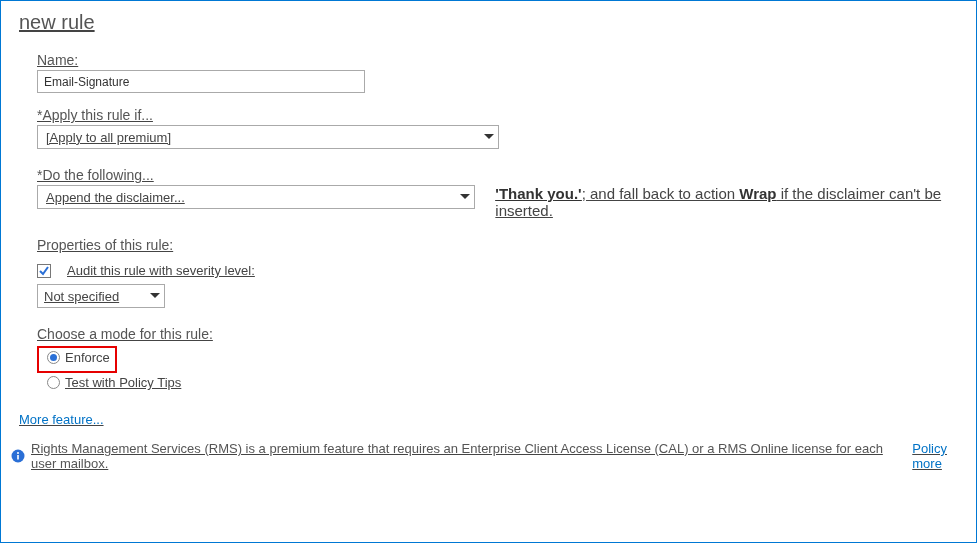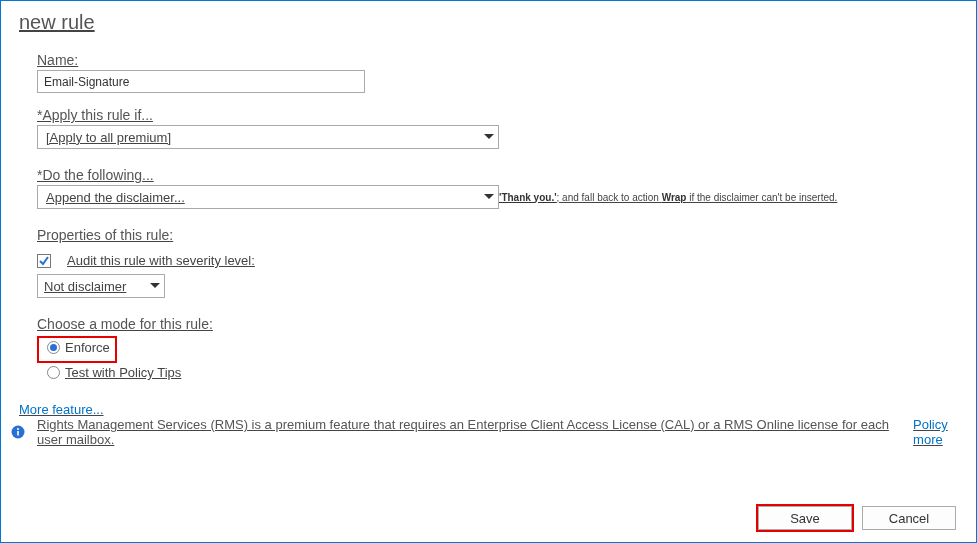--- a/index.html
+++ b/index.html
@@ -50,24 +50,25 @@
     padding: 0 4px 0 8px;
     background: #fff;
     cursor: pointer;
   }
   .select-box.small { width: 128px; padding: 0 4px 0 6px; }
   .select-caret svg { display: block; }
   .block { margin-bottom: 18px; }
   .block.tight { margin-bottom: 14px; }
   .row-with-side {
     display: flex;
-    align-items: center;
+    align-items: flex-start;
+    gap: 20px;
   }
   .side-text {
-    font-size: 10px;
+    font-size: 15px;
     color: #444;
   }
   .side-text .thankyou {
     font-weight: bold;
     text-decoration: underline;
     color: #333;
   }
   .side-text .wrap {
     font-weight: bold;
     text-decoration: underline;
@@ -117,22 +118,23 @@
   .more-options {
     color: #0072c6;
     font-size: 13px;
     padding: 0 0 0 18px;
     cursor: pointer;
     margin-top: 4px;
   }
   .rms-row {
     display: flex;
     align-items: center;
-    gap: 12px;
+    gap: 6px;
     padding: 0 0 0 10px;
+    margin-top: 14px;
     font-size: 13px;
     color: #555;
   }
   .info-icon {
     width: 14px; height: 14px;
     display: inline-flex;
     align-items: center; justify-content: center;
   }
   .learn-more {
     color: #0072c6;
@@ -208,21 +210,21 @@
       <div class="field-label" style="margin-bottom:10px;">Properties of this rule:</div>
       <div class="audit-row">
         <span class="checkbox">
           <svg width="10" height="10" viewBox="0 0 10 10">
               <path d="M1 5 L4 8 L9 1" stroke="#2a6fd6" stroke-width="2" fill="none"></path>
             </svg>
         </span>
         <span>Audit this rule with severity level:</span>
       </div>
       <div class="select-box small">
-        <span>Not disclaimer</span>
+        <span>Not specified</span>
         <span class="select-caret">
           <svg width="10" height="6" viewBox="0 0 10 6">
               <path d="M0 0 L5 5 L10 0 Z" fill="#333"></path>
             </svg>
         </span>
       </div>
     </div>
 
     <div class="block">
       <div class="field-label">Choose a mode for this rule:</div>
@@ -251,17 +253,13 @@
       <svg width="14" height="14" viewBox="0 0 14 14">
           <circle cx="7" cy="7" r="6.5" fill="#2a6fd6"></circle>
           <rect x="6.2" y="6" width="1.6" height="4.5" fill="#fff"></rect>
           <circle cx="7" cy="4" r="1" fill="#fff"></circle>
         </svg>
     </span>
     <span>Rights Management Services (RMS) is a premium feature that requires an Enterprise Client Access License (CAL) or a RMS Online license for each user mailbox.</span>
     <span class="learn-more">Policy more</span>
   </div>
 
-  <div class="button-bar">
-    <div class="btn highlight">Save</div>
-    <div class="btn">Cancel</div>
-  </div>
 </div>
 
 </body></html>

